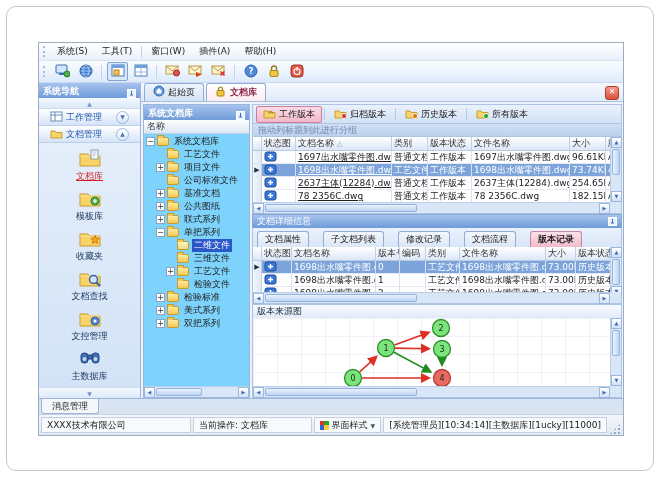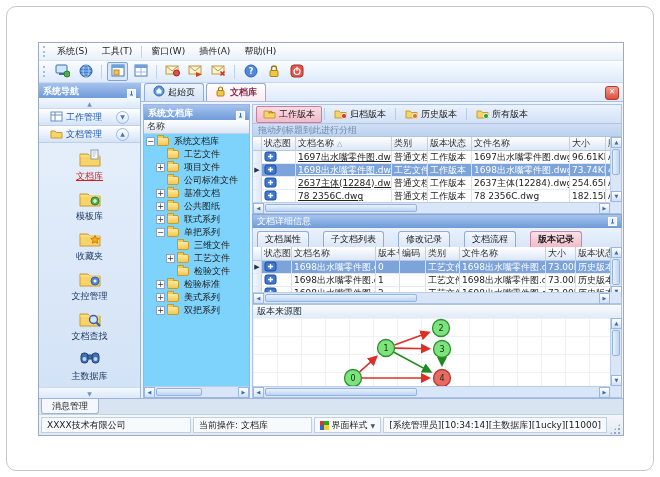--- a/index.html
+++ b/index.html
@@ -285,33 +285,33 @@
                 <path d="M2,6h8l2,2h10v10H2z" fill="#f7d36a" stroke="#c89b2e"></path>
                 <path d="M2,8h20" stroke="#fce49a"></path>
                 <path d="M17,7.5l1.3,2.6 2.8,.4-2,2 .5,2.8-2.6-1.4-2.6,1.4 .5,-2.8-2,-2 2.8,-.4z" fill="#f9a825" stroke="#c87d10"></path>
               </svg></span>
             <span class="lbl">收藏夹</span>
           </div>
           <div class="side-item">
             <span><svg width="24" height="19">
                 <path d="M2,6h8l2,2h10v10H2z" fill="#f7d36a" stroke="#c89b2e"></path>
                 <path d="M2,8h20" stroke="#fce49a"></path>
+                <circle cx="15.5" cy="11.5" r="4" fill="#cfe4ff" stroke="#2f5fa8" stroke-width="1.4"></circle>
+                <path d="M18.5,14.5l3.5,3.5" stroke="#2f5fa8" stroke-width="2"></path>
+              </svg></span>
+            <span class="lbl">文档查找</span>
+          </div>
+          <div class="side-item">
+            <span><svg width="24" height="19">
+                <path d="M2,6h8l2,2h10v10H2z" fill="#f7d36a" stroke="#c89b2e"></path>
+                <path d="M2,8h20" stroke="#fce49a"></path>
                 <circle cx="17" cy="13" r="4" fill="#4f8ada" stroke="#2f5fa8"></circle>
                 <circle cx="17" cy="13" r="1.5" fill="#fff"></circle>
               </svg></span>
             <span class="lbl">文控管理</span>
-          </div>
-          <div class="side-item">
-            <span><svg width="24" height="19">
-                <path d="M2,6h8l2,2h10v10H2z" fill="#f7d36a" stroke="#c89b2e"></path>
-                <path d="M2,8h20" stroke="#fce49a"></path>
-                <circle cx="15.5" cy="11.5" r="4" fill="#cfe4ff" stroke="#2f5fa8" stroke-width="1.4"></circle>
-                <path d="M18.5,14.5l3.5,3.5" stroke="#2f5fa8" stroke-width="2"></path>
-              </svg></span>
-            <span class="lbl">文档查找</span>
           </div>
           <div class="side-item">
             <span><svg width="24" height="19">
                 <rect x="3" y="5" width="7" height="10" rx="3" fill="#3f6fb5" stroke="#24457a"></rect>
                 <rect x="14" y="5" width="7" height="10" rx="3" fill="#3f6fb5" stroke="#24457a"></rect>
                 <rect x="10" y="7" width="4" height="4" fill="#3f6fb5" stroke="#24457a"></rect>
                 <circle cx="6.5" cy="11" r="2" fill="#bcd8f6"></circle>
                 <circle cx="17.5" cy="11" r="2" fill="#bcd8f6"></circle>
               </svg></span>
             <span class="lbl">主数据库</span>
@@ -398,20 +398,26 @@
                 <span style="width: 12px; flex: 0 0 auto;"></span>
                 <span class="exp">+</span>
                 <span class="tfold"></span>
                 <span class="tlabel">联式系列</span>
               </div>
               <div class="trow">
                 <span style="width: 12px; flex: 0 0 auto;"></span>
                 <span class="exp">−</span>
                 <span class="tfold"></span>
                 <span class="tlabel">单把系列</span>
+              </div>
+              <div class="trow selected">
+                <span style="width: 22px; flex: 0 0 auto;"></span>
+                <span class="expspace"></span>
+                <span class="tfold open"></span>
+                <span class="tlabel">二维文件</span>
               </div>
               <div class="trow">
                 <span style="width: 22px; flex: 0 0 auto;"></span>
                 <span class="expspace"></span>
                 <span class="tfold"></span>
                 <span class="tlabel">三维文件</span>
               </div>
               <div class="trow">
                 <span style="width: 22px; flex: 0 0 auto;"></span>
                 <span class="exp">+</span>

